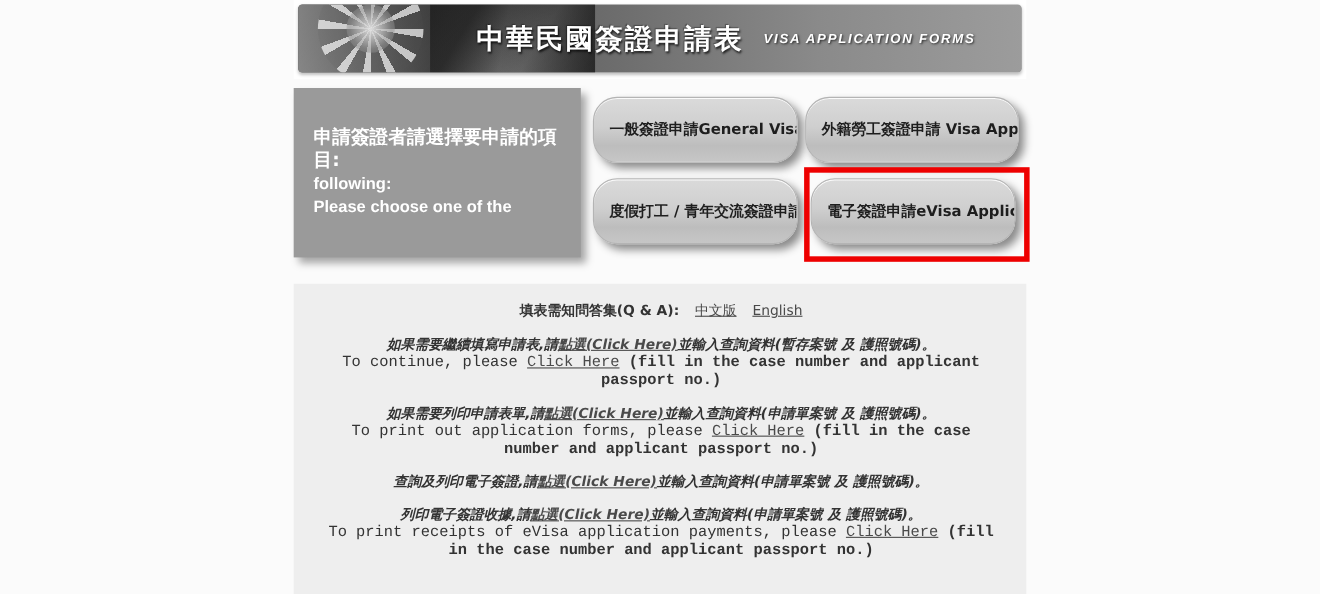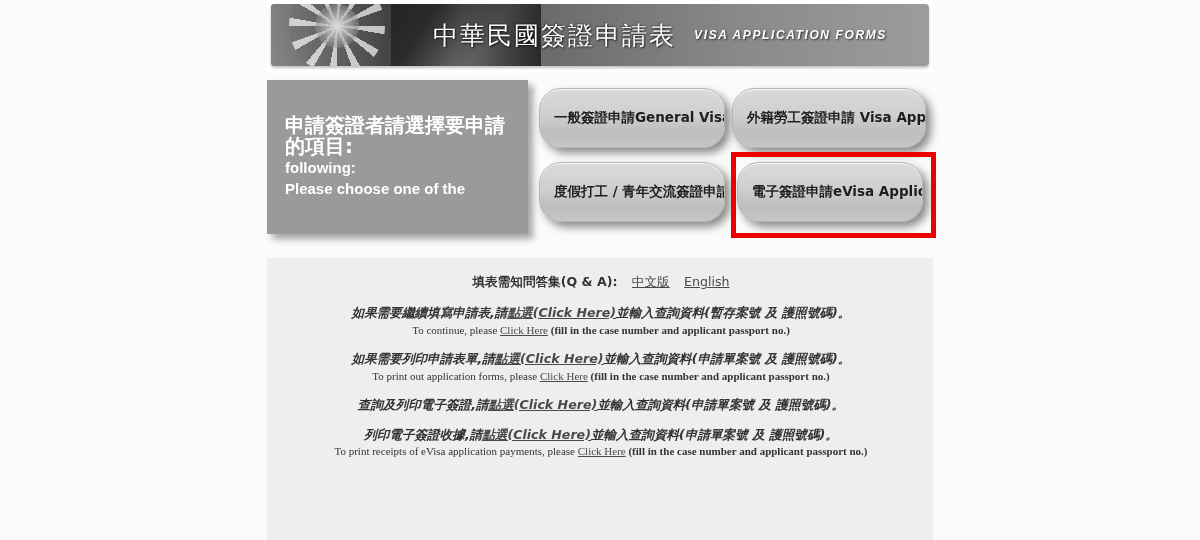--- a/index.html
+++ b/index.html
@@ -92,21 +92,21 @@
     width: 100%; height: 100%;
     display: flex;
     align-items: center;
     justify-content: center;
     padding-left: 120px;
     box-sizing: border-box;
   }
   #banner-cn {
     font-family: "DejaVu Sans", "Liberation Sans", sans-serif;
     font-size: 25px;
-    font-weight: normal;
+    font-weight: bold;
     color: #ffffff;
     letter-spacing: 2px;
     text-shadow: 1px 1px 2px rgba(0,0,0,0.75), -1px -1px 1px rgba(0,0,0,0.35);
   }
   #banner-en {
     font-family: "Liberation Sans", sans-serif;
     font-style: italic;
     font-size: 12px;
     font-weight: bold;
     color: #ffffff;
@@ -136,21 +136,21 @@
   }
   #prompt-text {
     color: #ffffff;
     font-weight: bold;
     font-size: 15px;
     line-height: 21px;
     padding: 0 14px 0 18px;
   }
   #prompt-text .cn {
     font-family: "DejaVu Sans", "Liberation Sans", sans-serif;
-    font-size: 20px;
+    font-size: 17px;
     display: block;
   }
   #prompt-text .en {
     display: block;
   }
 
   .visa-btn {
     position: absolute;
     height: 60px;
     border-radius: 22px;
@@ -220,22 +220,22 @@
     display: block;
     font-weight: bold;
     font-family: "DejaVu Sans", "Liberation Sans", sans-serif;
     color: #333333;
     font-size: 12.6px;
     font-style: italic;
   }
   .para .en {
     display: block;
     color: #333333;
-    font-size: 11px;
-    font-family: Liberation Serif, serif;
+    font-size: 14px;
+    font-family: Liberation Mono, monospace;
   }
   .para .en .strong { font-weight: bold; }
   a.lnk {
     color: #4a4a4a;
     text-decoration: underline;
     cursor: pointer;
   }
   a.lnk-cn {
     color: #4a4a4a;
     text-decoration: underline;

